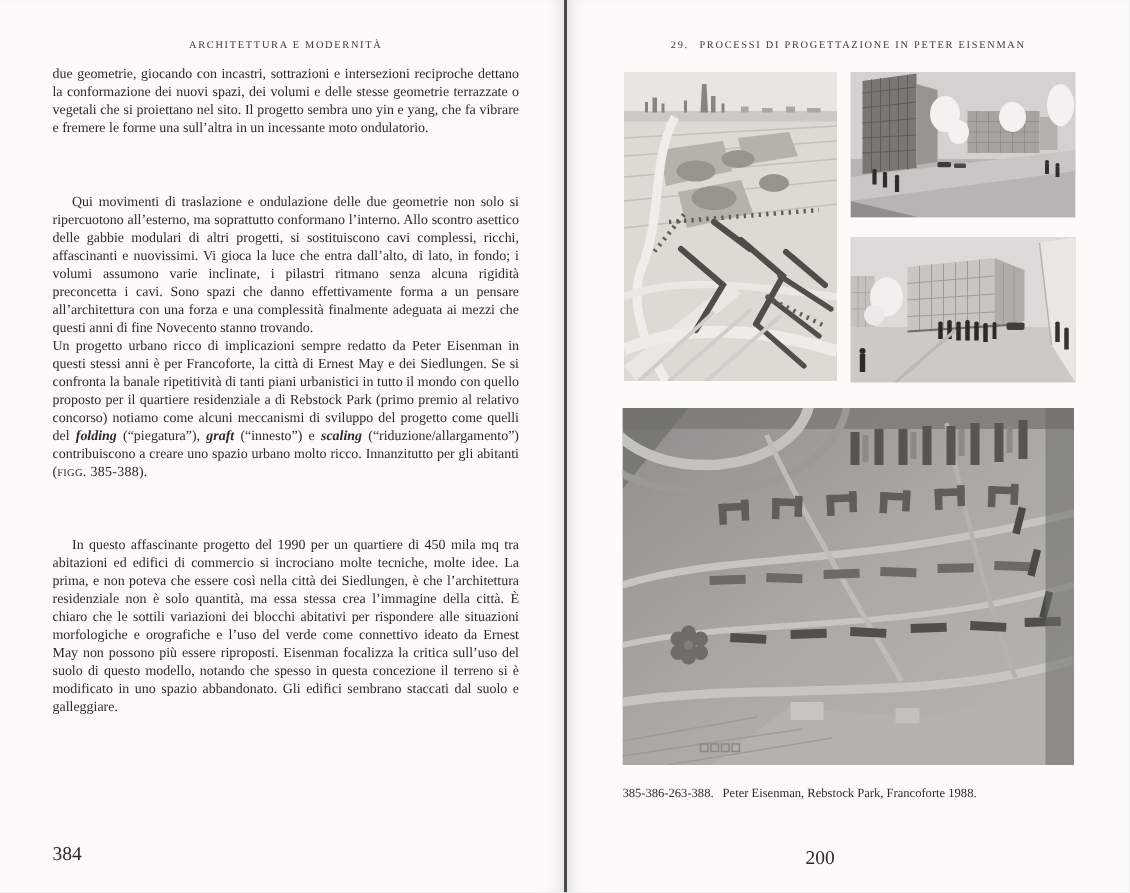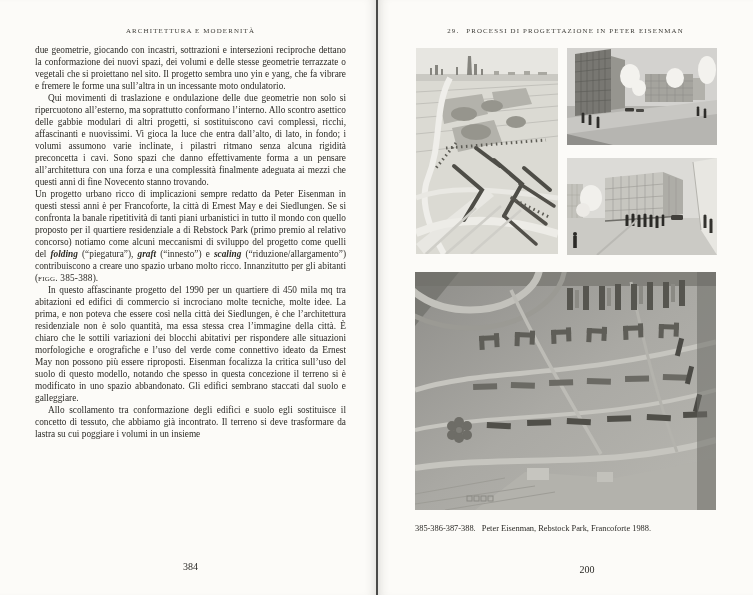--- a/index.html
+++ b/index.html
@@ -20,30 +20,30 @@
   }
   .rh-left  { left:35px; width:311px; }
   .rh-right { left:38px; width:301px; }
   .chap-num { margin-right:7px; }
 
   .text-column {
     position:absolute; top:44px; left:35px; width:311px;
     font-size:9.3px; line-height:12px; text-align:justify;
   }
   .body-par { margin:0; }
-  .body-par.indent { text-indent:13px; }
+  .body-par.indent { text-indent:13px;margin-top:37px; }
   .it { font-style:italic;font-weight:bold; }
   .sc { font-variant:small-caps; text-transform:lowercase; letter-spacing:0.2px;margin-top:24px; }
 
   .section-heading {
     margin:11px 0 10px 0; font-weight:normal; font-size:10.6px;
     text-align:center; letter-spacing:0.3px;
   }
 
-  .page-number { position:absolute; font-size:10px; color:#2b2a26; text-align:center; }
+  .page-number { position:absolute; font-size:13px; color:#2b2a26; text-align:left; }
   .pn-left  { top:561px; left:35px;  width:311px; }
   .pn-right { top:564px; left:160px; width:100px; }
 
   .figure { position:absolute; background:#d6d5d0; overflow:hidden; }
   .figure svg { display:block; width:100%; height:100%; }
   .fig-385 { left:39px;  top:48px;  width:142px; height:206px; }
   .fig-386 { left:190px; top:48px;  width:150px; height:97px;  }
   .fig-387 { left:190px; top:158px; width:150px; height:97px;  }
   .fig-388 { left:38px;  top:272px; width:301px; height:238px; }
 
@@ -62,21 +62,20 @@
     <div class="running-header rh-left">ARCHITETTURA E MODERNITÀ</div>
 
     <div class="text-column">
       <p class="body-par">due geometrie, giocando con incastri, sottrazioni e intersezioni reciproche dettano la conformazione dei nuovi spazi, dei volumi e delle stesse geometrie terrazzate o vegetali che si proiettano nel sito. Il progetto sembra uno yin e yang, che fa vibrare e fremere le forme una sull’altra in un incessante moto ondulatorio.</p>
       <p class="body-par indent">Qui movimenti di traslazione e ondulazione delle due geometrie non solo si ripercuotono all’esterno, ma soprattutto conformano l’interno. Allo scontro asettico delle gabbie modulari di altri progetti, si sostituiscono cavi complessi, ricchi, affascinanti e nuovissimi. Vi gioca la luce che entra dall’alto, di lato, in fondo; i volumi assumono varie inclinate, i pilastri ritmano senza alcuna rigidità preconcetta i cavi. Sono spazi che danno effettivamente forma a un pensare all’architettura con una forza e una complessità finalmente adeguata ai mezzi che questi anni di fine Novecento stanno trovando.</p>
 
 
       <p class="body-par"><span>Un progetto urbano ricco di implicazioni sempre redatto da Peter Eisenman in questi stessi anni è per Francoforte, la città di Ernest May e dei Siedlungen. Se si confronta la banale ripetitività di tanti piani urbanistici in tutto il mondo con quello proposto per il quartiere residenziale a di Rebstock Park (primo premio al relativo concorso) notiamo come alcuni meccanismi di sviluppo del progetto come quelli del </span><span class="it">folding</span><span> (“piegatura”), </span><span class="it">graft</span><span> (“innesto”) e </span><span class="it">scaling</span><span> (“riduzione/allargamento”) contribuiscono a creare uno spazio urbano molto ricco. Innanzitutto per gli abitanti (</span><span class="sc">FIGG. 385-388</span><span>).</span></p>
 
       <p class="body-par indent">In questo affascinante progetto del 1990 per un quartiere di 450 mila mq tra abitazioni ed edifici di commercio si incrociano molte tecniche, molte idee. La prima, e non poteva che essere così nella città dei Siedlungen, è che l’architettura residenziale non è solo quantità, ma essa stessa crea l’immagine della città. È chiaro che le sottili variazioni dei blocchi abitativi per rispondere alle situazioni morfologiche e orografiche e l’uso del verde come connettivo ideato da Ernest May non possono più essere riproposti. Eisenman focalizza la critica sull’uso del suolo di questo modello, notando che spesso in questa concezione il terreno si è modificato in uno spazio abbandonato. Gli edifici sembrano staccati dal suolo e galleggiare.</p>
-      <p class="body-par indent">Allo scollamento tra conformazione degli edifici e suolo egli sostituisce il concetto di tessuto, che abbiamo già incontrato. Il terreno si deve trasformare da lastra su cui poggiare i volumi in un insieme</p>
     </div>
 
     <div class="page-number pn-left">384</div>
   </div>
 
   <div class="gutter"></div>
 
   <div class="page page-right">
     <div class="running-header rh-right">
       <span class="chap-num">29.</span><span>PROCESSI DI PROGETTAZIONE IN PETER EISENMAN</span>
@@ -361,18 +360,18 @@
           <rect x="52" y="224" width="5" height="5"></rect>
             <rect x="59" y="224" width="5" height="5"></rect>
           <rect x="66" y="224" width="5" height="5"></rect>
             <rect x="73" y="224" width="5" height="5"></rect>
         </g>
         <rect x="282" width="19" height="238" fill="#6c6b66" opacity="0.55"></rect>
       </svg>
     </div>
 
     <div class="caption">
-      <span class="cap-nums">385-386-387-388.</span><span>Peter Eisenman, Rebstock Park, Francoforte 1988.</span>
+      <span class="cap-nums">385-386-263-388.</span><span>Peter Eisenman, Rebstock Park, Francoforte 1988.</span>
     </div>
 
     <div class="page-number pn-right">200</div>
   </div>
 </div>
 
 </body></html>

